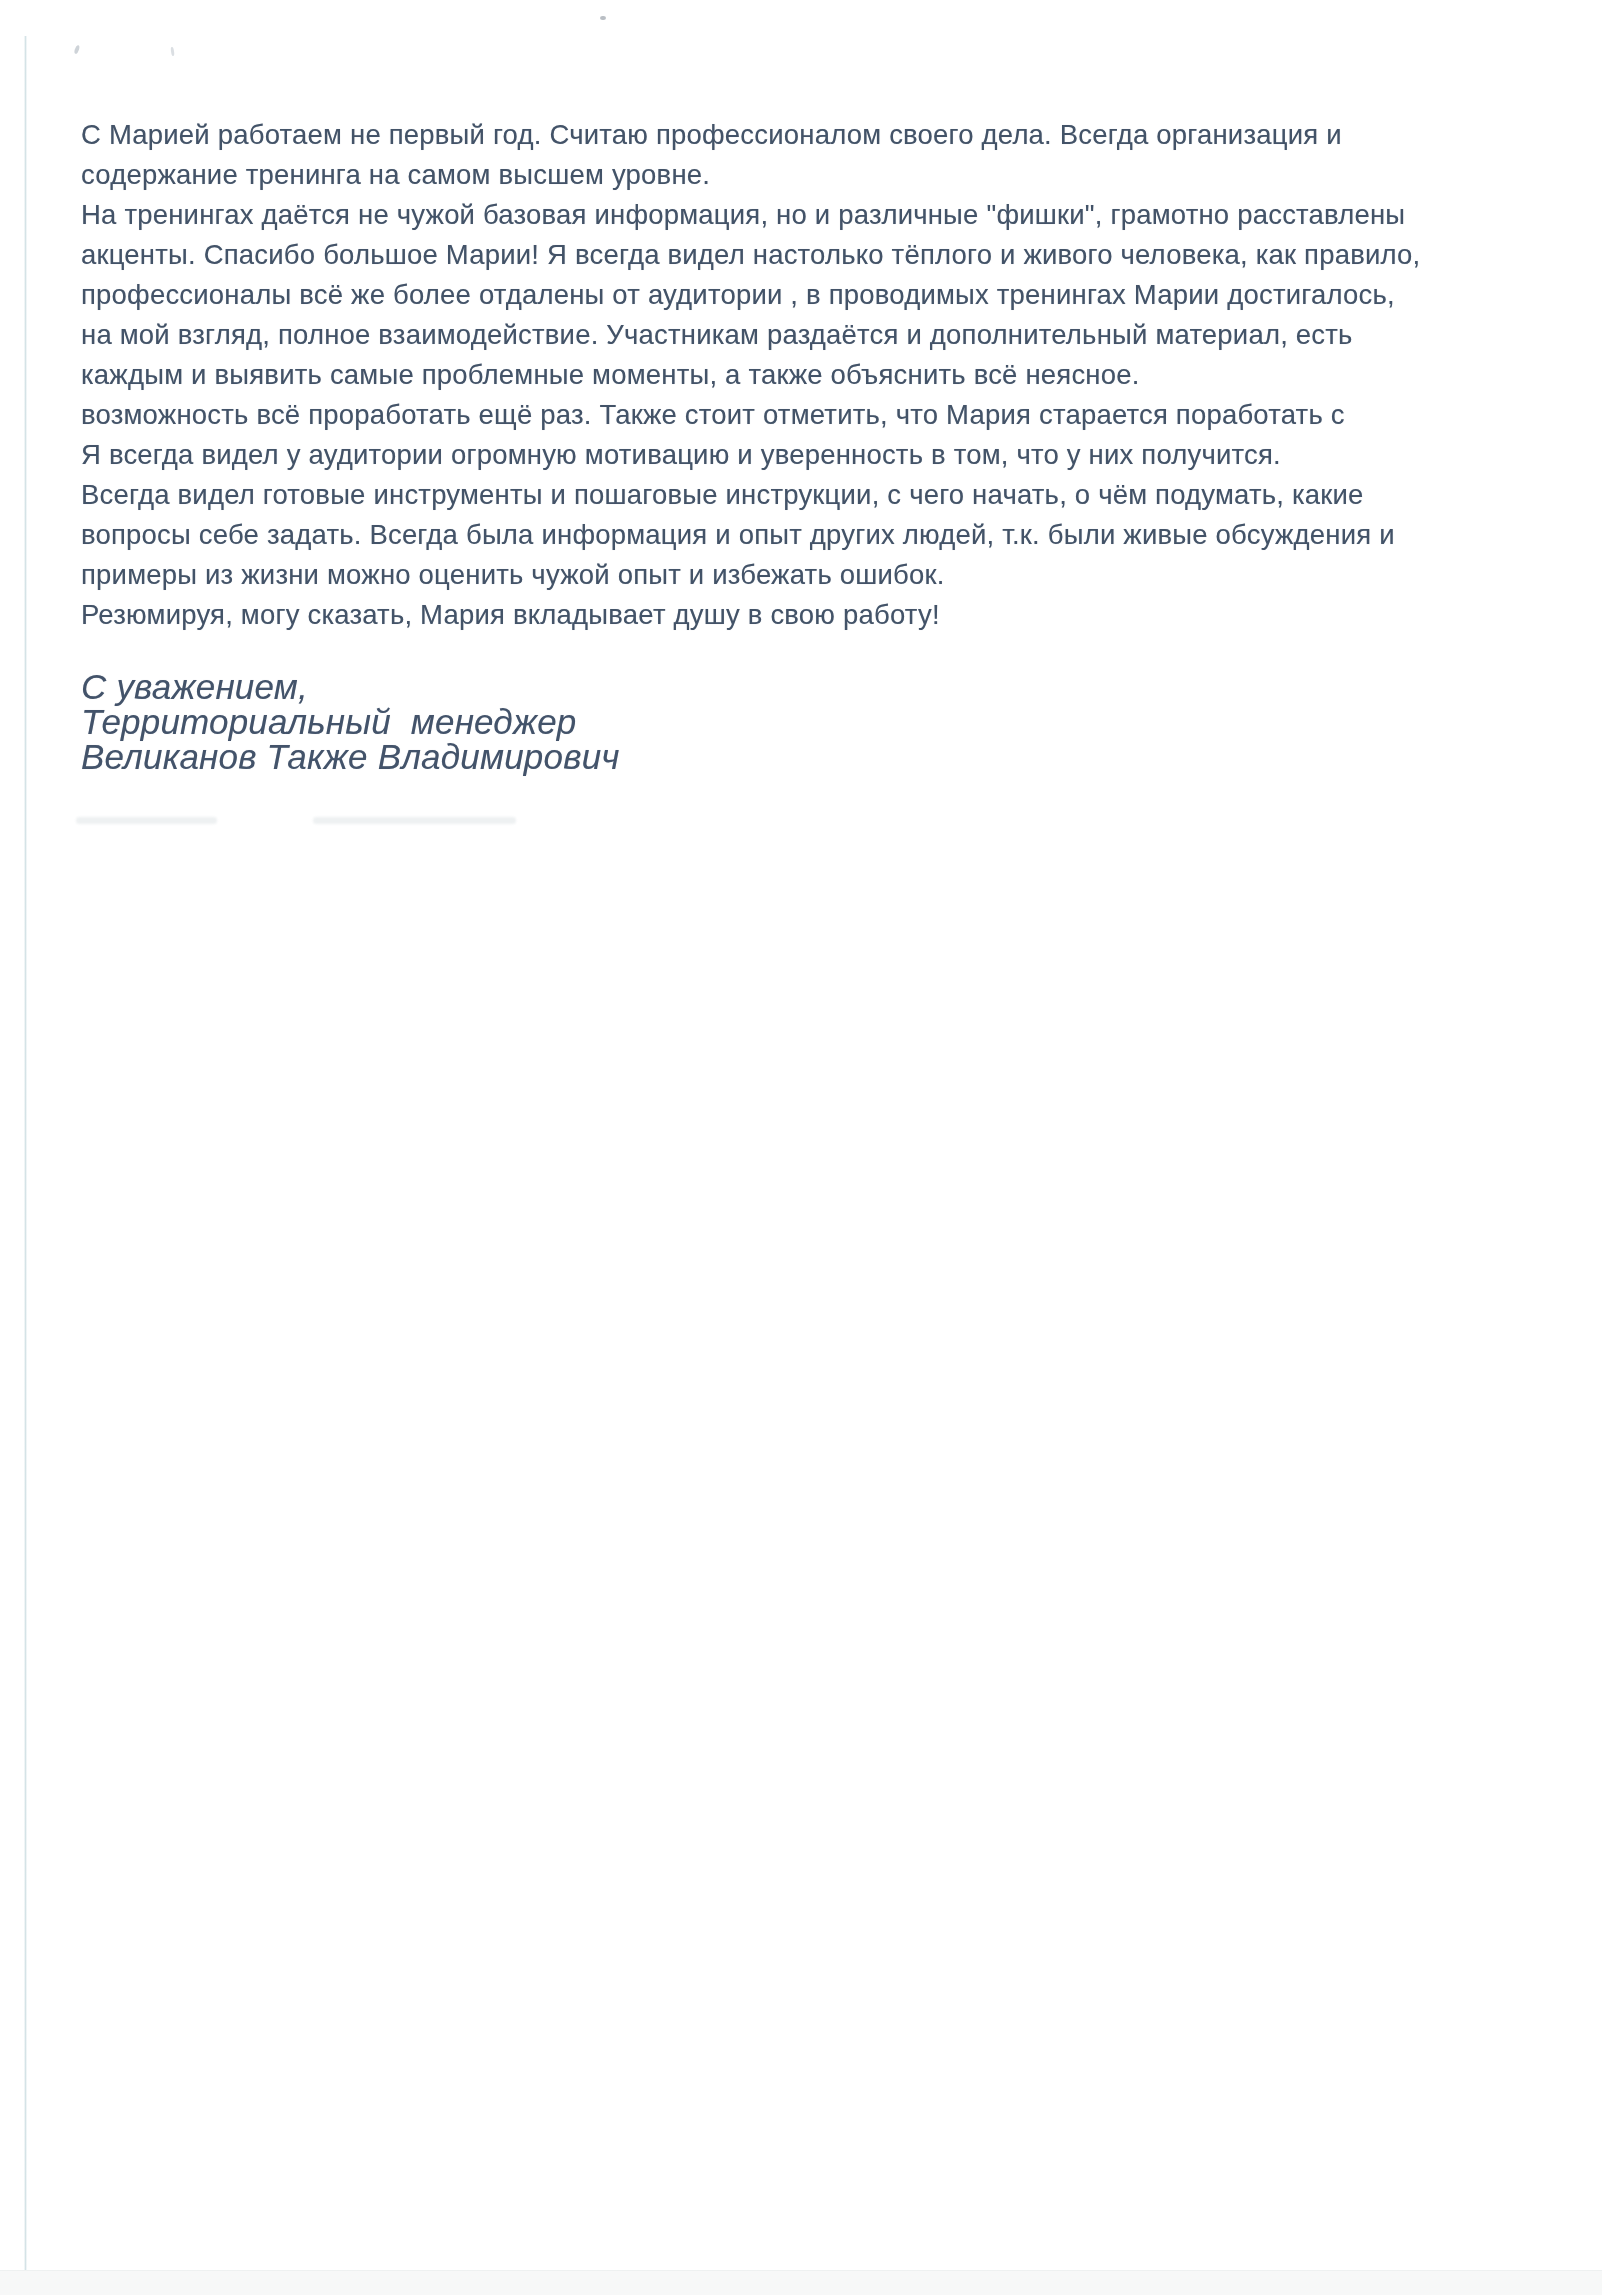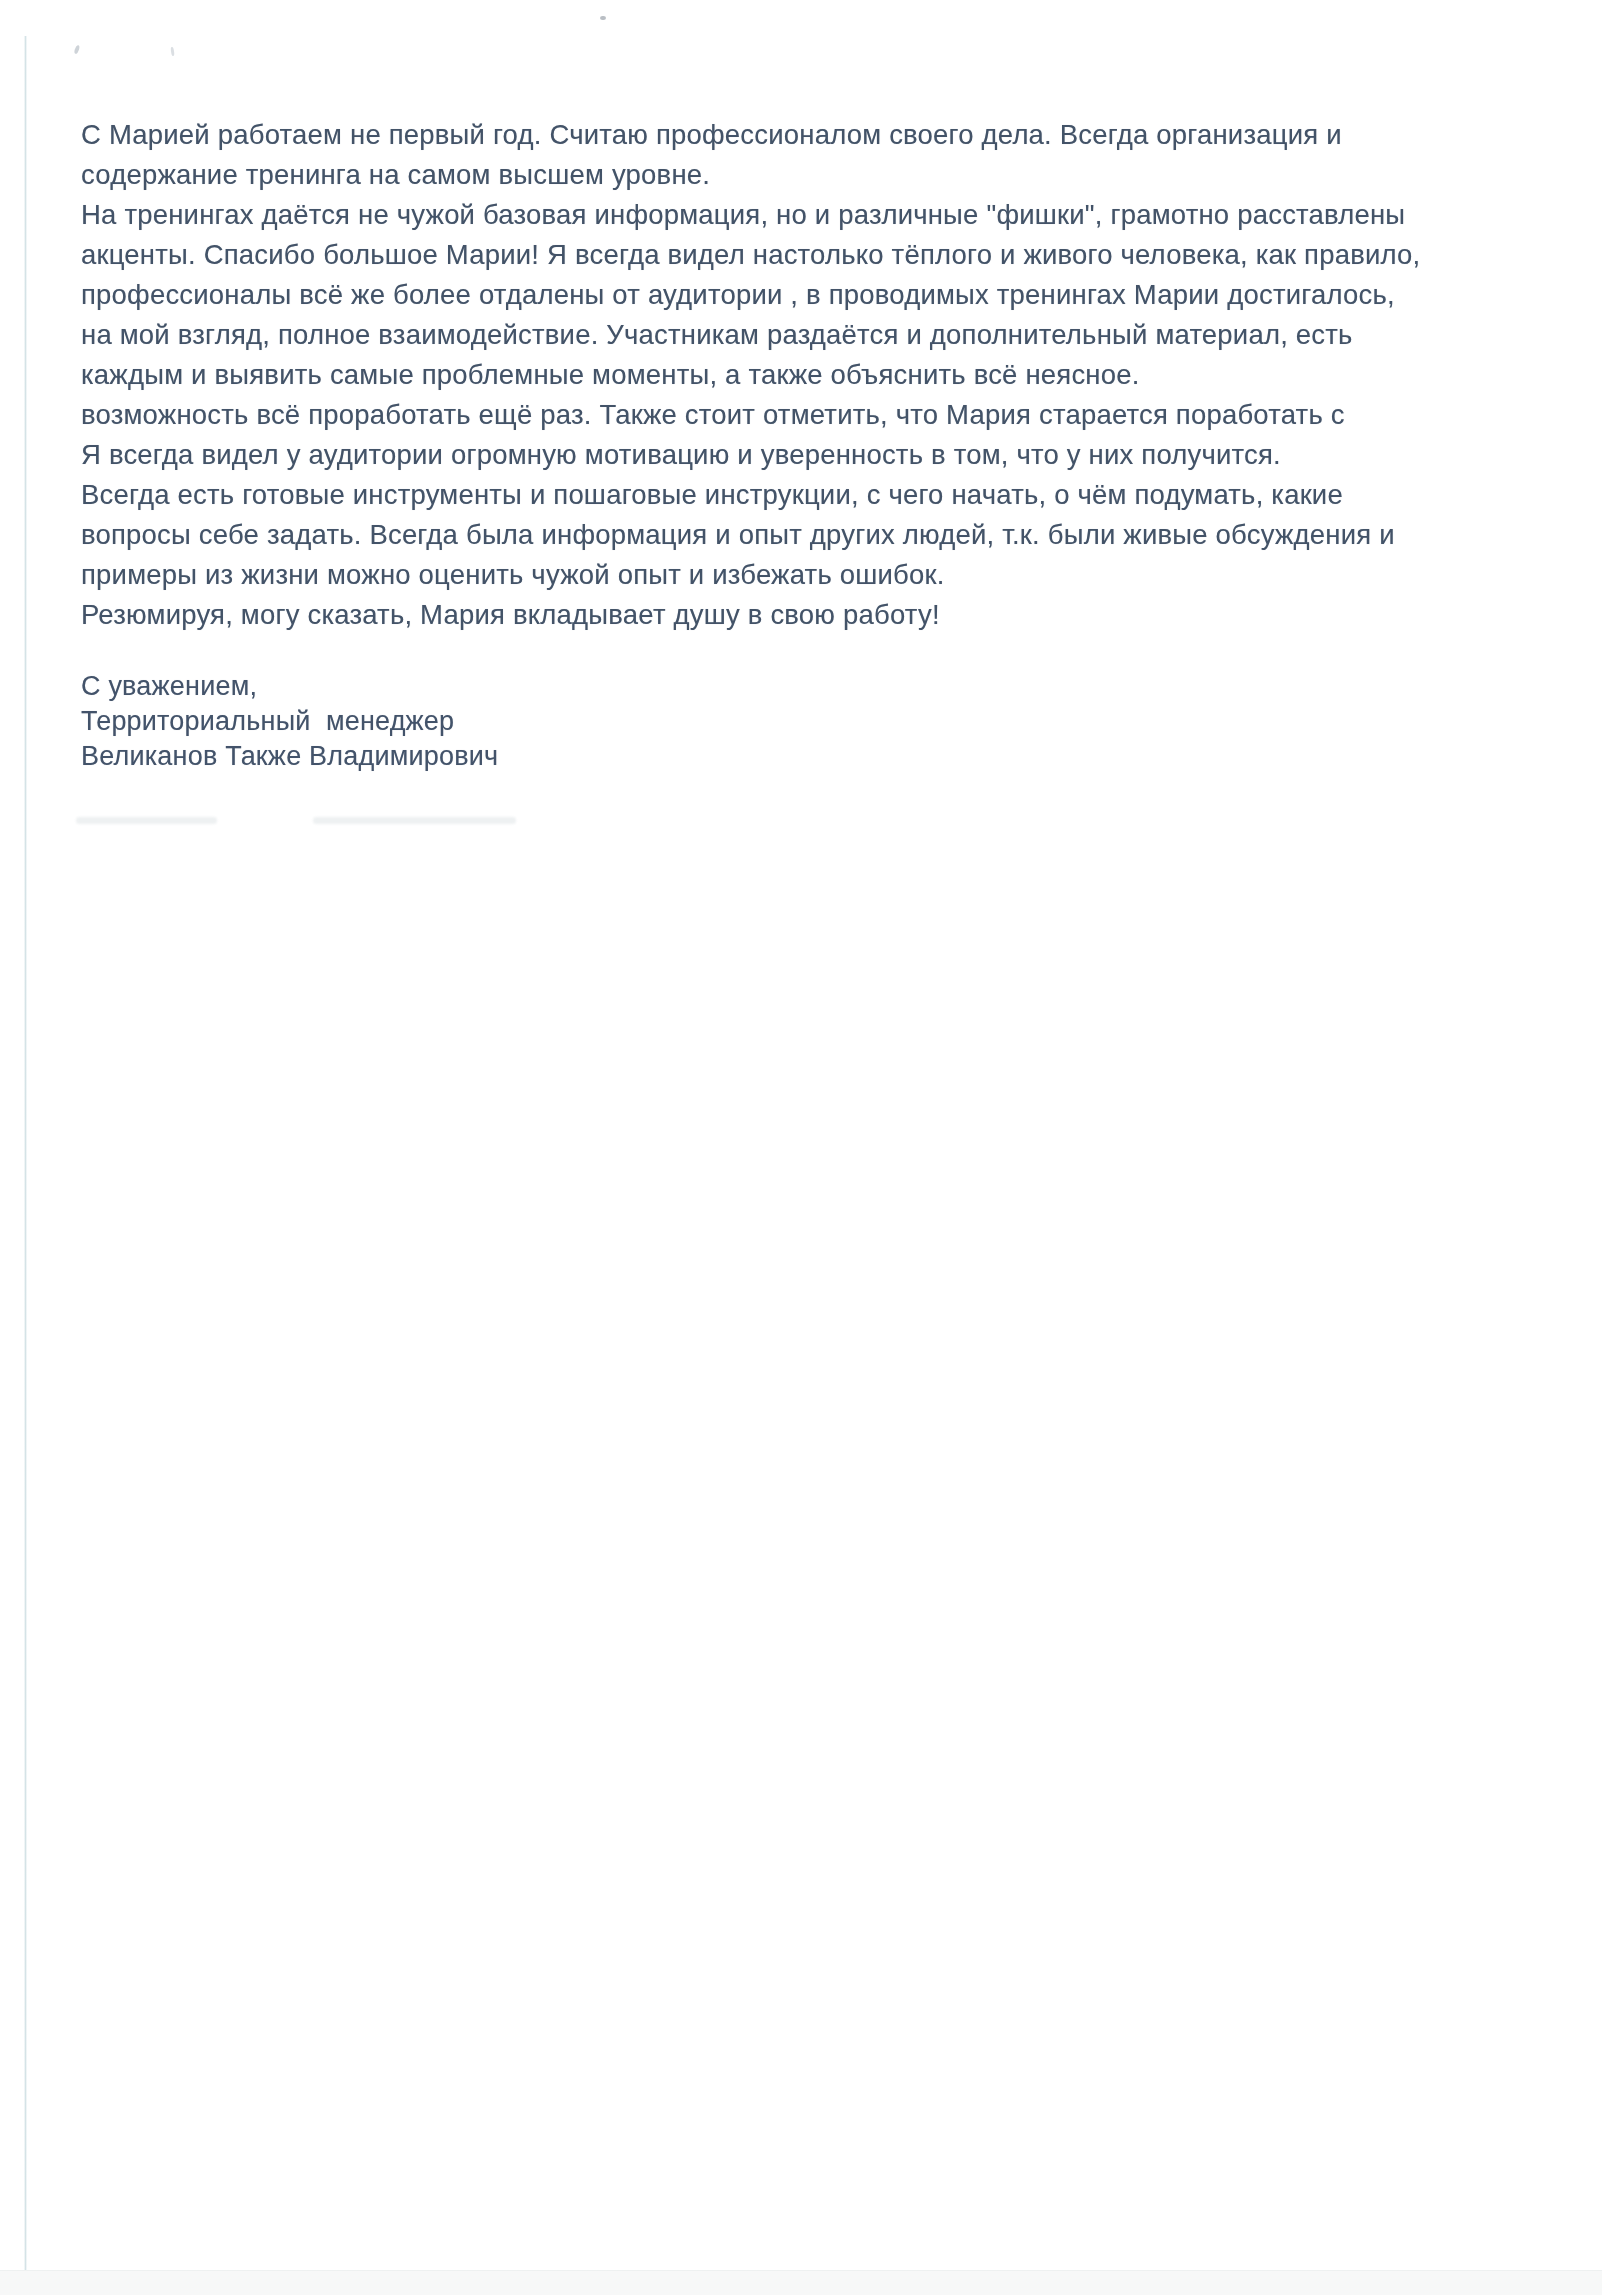--- a/index.html
+++ b/index.html
@@ -66,22 +66,23 @@
   }
   .letter-body .text-line {
     white-space: pre;
     height: 40px;
   }
   .letter-signature {
     position: absolute;
     left: 81px;
     top: 669px;
     color: #43536a;
-    font-size: 27px;
+    font-size: 35px;
     line-height: 35px;
+    font-style: italic;
     letter-spacing: 0.2px;
     text-shadow: 0 0 0.7px rgba(67,83,106,0.35);
   }
   .letter-signature .text-line {
     white-space: pre;
     height: 35px;
   }
 </style>
 </head>
 <body>
@@ -97,21 +98,21 @@
   <div class="letter-body">
       <div class="text-line">С Марией работаем не первый год. Считаю профессионалом своего дела. Всегда организация и</div>
       <div class="text-line">содержание тренинга на самом высшем уровне.</div>
       <div class="text-line">На тренингах даётся не чужой базовая информация, но и различные "фишки", грамотно расставлены</div>
       <div class="text-line">акценты. Спасибо большое Марии! Я всегда видел настолько тёплого и живого человека, как правило,</div>
       <div class="text-line">профессионалы всё же более отдалены от аудитории , в проводимых тренингах Марии достигалось,</div>
       <div class="text-line">на мой взгляд, полное взаимодействие. Участникам раздаётся и дополнительный материал, есть</div>
       <div class="text-line">каждым и выявить самые проблемные моменты, а также объяснить всё неясное.</div>
       <div class="text-line">возможность всё проработать ещё раз. Также стоит отметить, что Мария старается поработать с</div>
       <div class="text-line">Я всегда видел у аудитории огромную мотивацию и уверенность в том, что у них получится.</div>
-      <div class="text-line">Всегда есть готовые инструменты и пошаговые инструкции, с чего начать, о чём подумать, какие</div>
+      <div class="text-line">Всегда видел готовые инструменты и пошаговые инструкции, с чего начать, о чём подумать, какие</div>
       <div class="text-line">вопросы себе задать. Всегда была информация и опыт других людей, т.к. были живые обсуждения и</div>
       <div class="text-line">примеры из жизни можно оценить чужой опыт и избежать ошибок.</div>
       <div class="text-line">Резюмируя, могу сказать, Мария вкладывает душу в свою работу!</div>
     </div>
 
   <div class="letter-signature">
       <div class="text-line">С уважением,</div>
       <div class="text-line">Территориальный  менеджер</div>
       <div class="text-line">Великанов Также Владимирович</div>
     </div>

